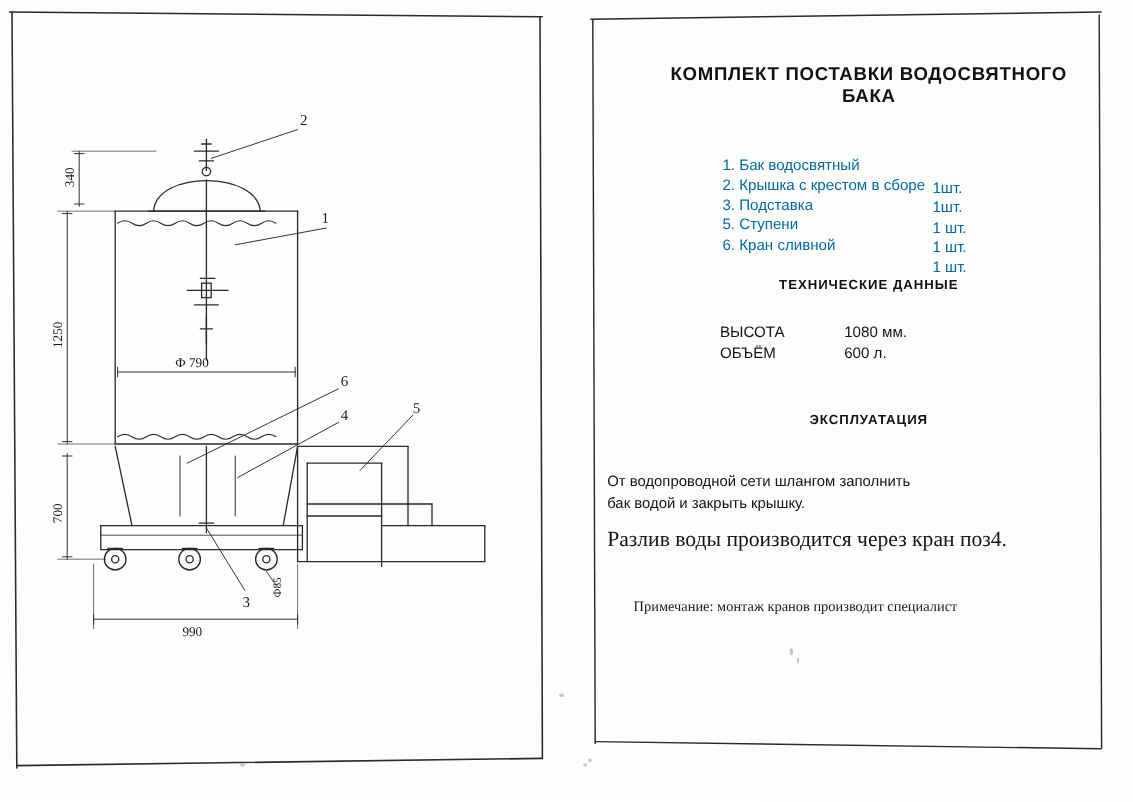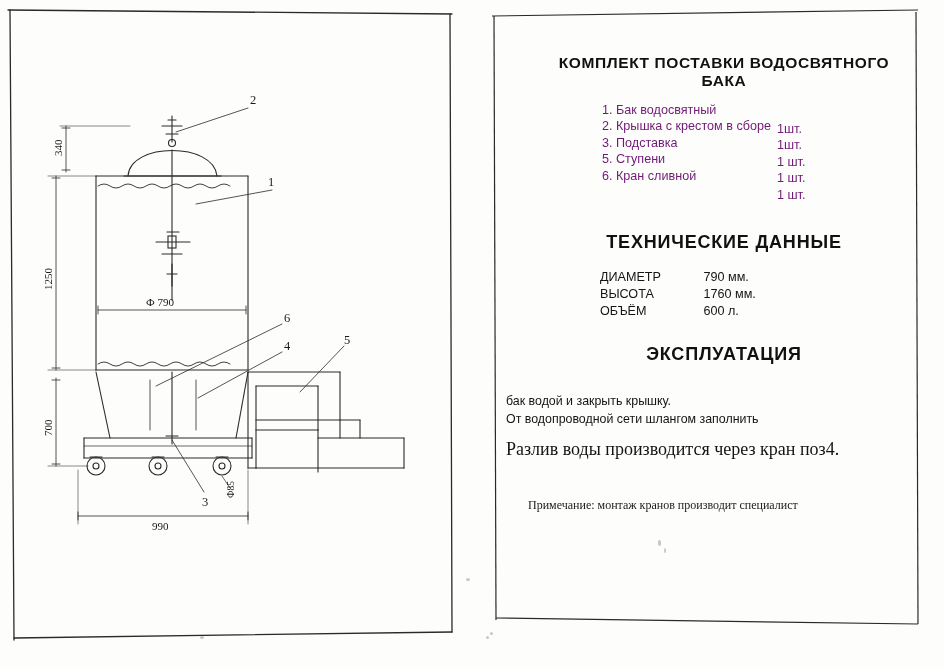--- a/index.html
+++ b/index.html
@@ -53,25 +53,25 @@
     width: 380px;
     text-align: center;
     font-size: 15.5px;
     font-weight: bold;
     letter-spacing: 0.6px;
     color: #111;
   }
   .kit-list {
     position: absolute;
     left: 110px;
-    top: 88px;
+    top: 116px;
     width: 320px;
     font-size: 12.6px;
     line-height: 16.4px;
-    color: #701a75;
+    color: #0369a1;
   }
   .kit-row {
     position: relative;
     height: 16.4px;
     white-space: nowrap;
   }
   .kit-num {
     display: inline-block;
   }
   .kit-name {
@@ -80,21 +80,21 @@
   .kit-qty {
     position: absolute;
     left: 175px;
     top: 0;
     margin-top: 19px;
   }
   .section-heading {
     position: absolute;
     text-align: center;
     font-weight: bold;
-    font-size: 18px;
+    font-size: 11px;
     letter-spacing: 0.8px;
     color: #111;
   }
   #tech-heading {
     left: 42px;
     top: 218px;
     width: 380px;
   }
   .tech-table {
     position: absolute;
@@ -329,38 +329,34 @@
           <span class="kit-num">6.</span>
           <span class="kit-name">Кран сливной</span>
           <span class="kit-qty">1 шт.</span>
         </div>
       </div>
 
       <div class="section-heading" id="tech-heading">ТЕХНИЧЕСКИЕ  ДАННЫЕ</div>
 
       <div class="tech-table">
         <div class="tech-row">
-          <span class="tech-label">ДИАМЕТР</span>
-          <span class="tech-value">790  мм.</span>
-        </div>
-        <div class="tech-row">
           <span class="tech-label">ВЫСОТА</span>
-          <span class="tech-value">1760  мм.</span>
+          <span class="tech-value">1080  мм.</span>
         </div>
         <div class="tech-row">
           <span class="tech-label">ОБЪЁМ</span>
           <span class="tech-value">600 л.</span>
         </div>
       </div>
 
       <div class="section-heading" id="usage-heading">ЭКСПЛУАТАЦИЯ</div>
 
       <div class="usage-text">
+        <div>От  водопроводной  сети  шлангом  заполнить</div>
         <div>бак водой и закрыть крышку.</div>
-        <div>От  водопроводной  сети  шлангом  заполнить</div>
       </div>
       <div class="usage-line2">Разлив воды производится через кран поз4.</div>
 
       <div class="note-text">Примечание: монтаж кранов производит специалист</div>
     </div>
 
     <div class="speck" style="left:180px;top:540px;width:3px;height:6px;"></div>
     <div class="speck" style="left:186px;top:548px;width:2px;height:5px;"></div>
     <div class="speck" style="left:12px;top:632px;width:3px;height:3px;"></div>
   </div>

